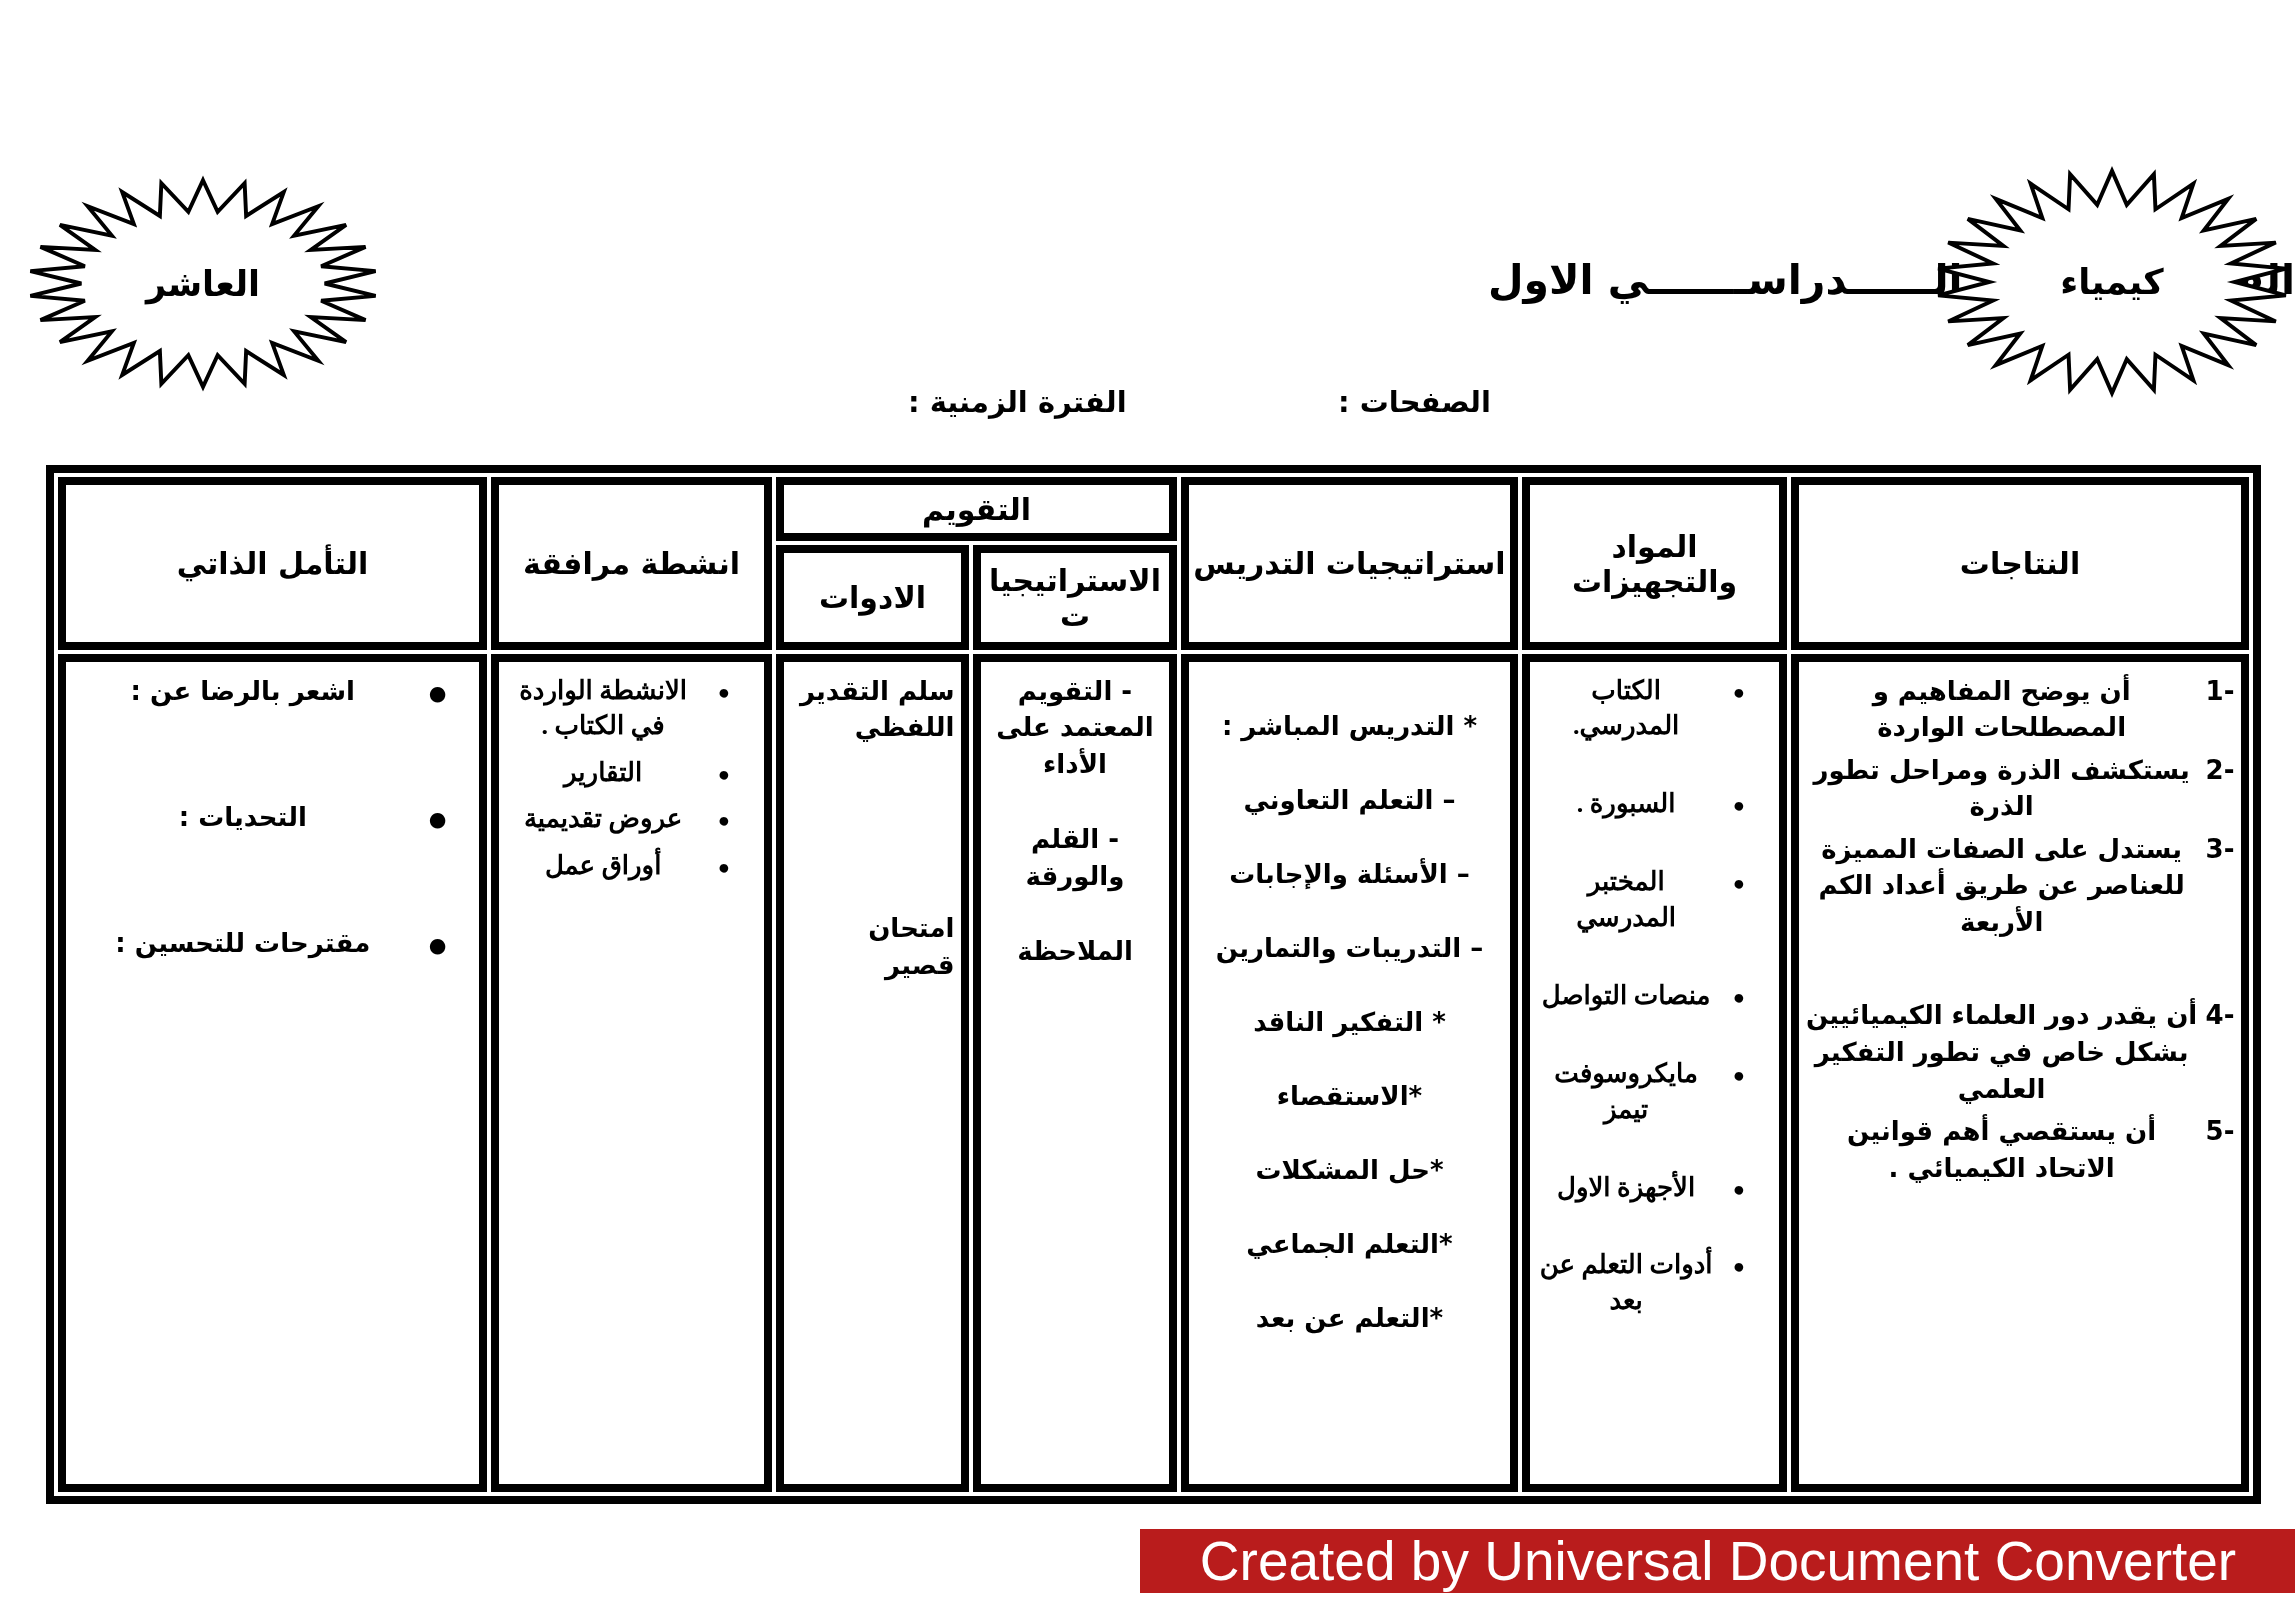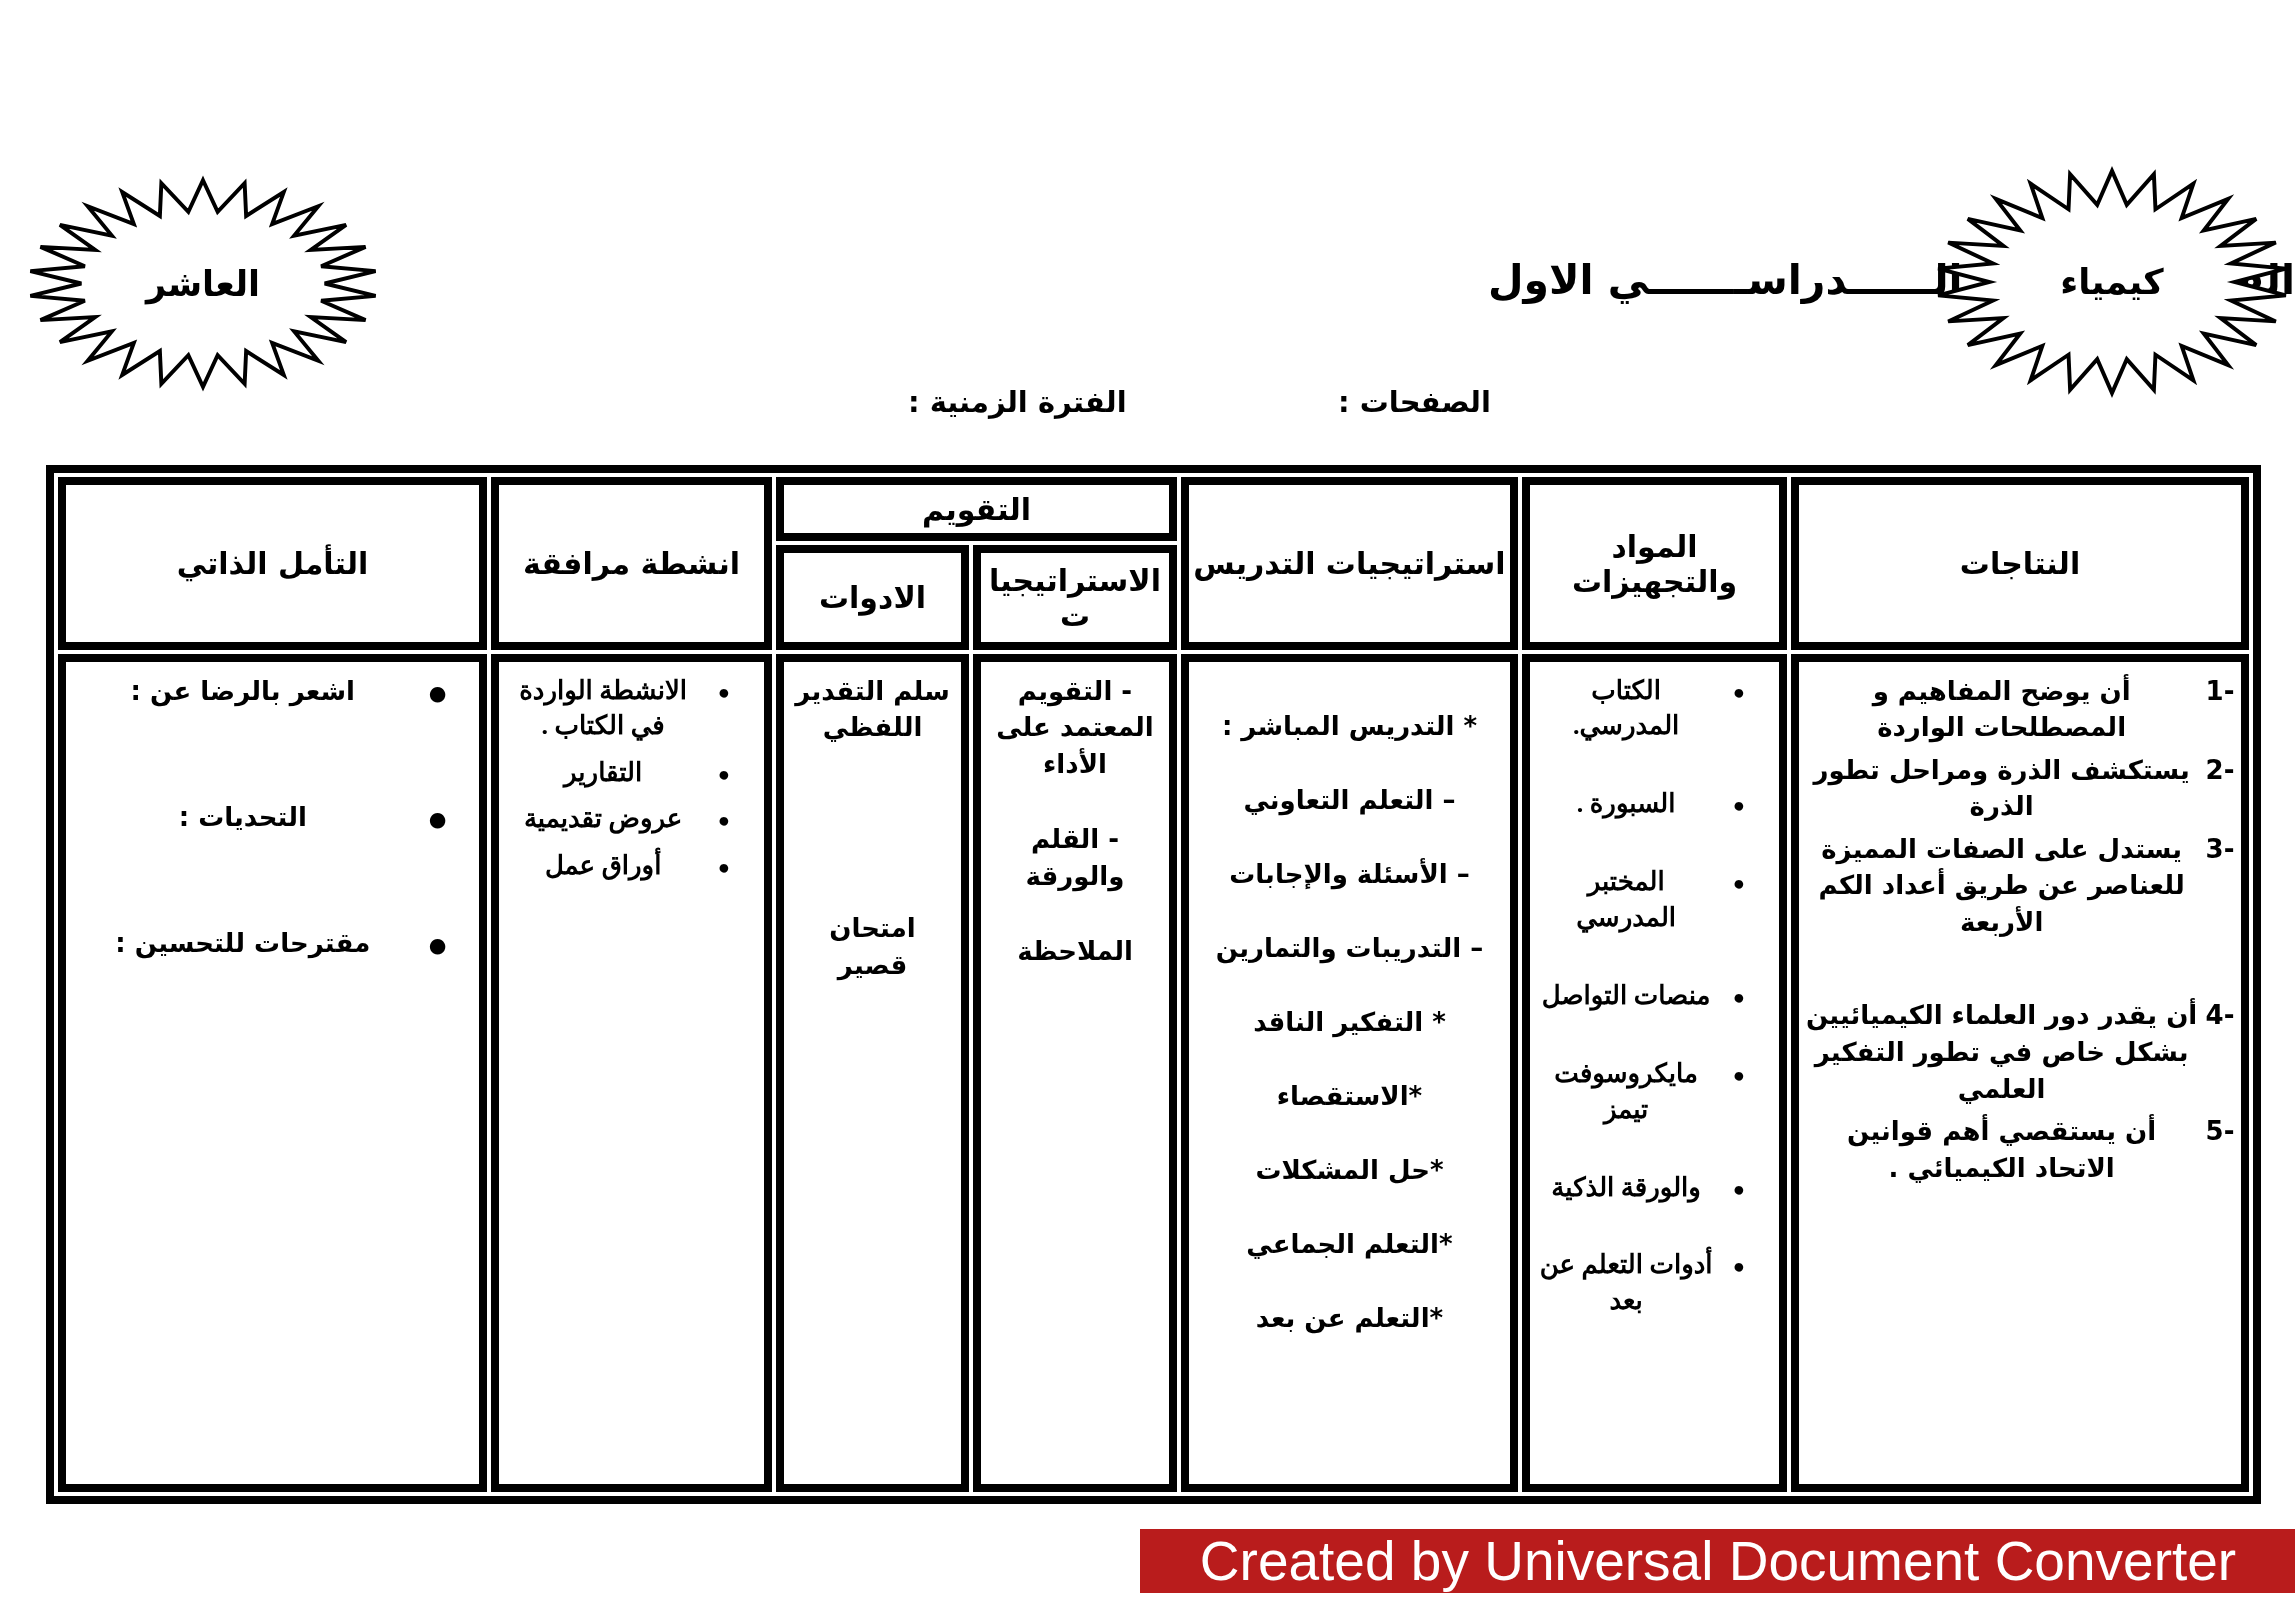--- a/index.html
+++ b/index.html
@@ -39,21 +39,21 @@
 
   .bitem{display:flex;gap:17px;padding-right:27.5px;margin-bottom:42px;line-height:1.38;font-family:Liberation Serif, serif;}
   .bitem.tight{margin-bottom:10.5px;}
   .blt{flex:0 0 auto;}
   .blt::before{content:"●";font-size:0.78em;}
   .btxt{flex:1;text-align:center;}
 
   .titem{text-align:center;line-height:1.62;margin-top:32px;}
 
   .esitem{text-align:center;line-height:1.42;margin-bottom:38px;}
-  .etitem{text-align:center;line-height:1.42;}
+  .etitem{text-align:right;line-height:1.42;}
   .etitem.second{margin-top:164px;}
 
   .ritem{display:flex;gap:15.7px;padding-right:26px;margin-bottom:90px;line-height:1.4;}
   .rtxt{flex:1;text-align:center;}
 
   .watermark{position:absolute;left:1140px;top:1529px;width:1156px;height:64px;
         background:#b91c1c;color:#FFFFFF;font-family:"Liberation Sans",sans-serif;
         font-size:55px;display:flex;align-items:center;justify-content:center;
         white-space:nowrap;font-weight:normal;}
 </style>
@@ -143,21 +143,21 @@
         <div class="bitem">
           <span class="blt"></span>
           <span class="btxt">منصات التواصل</span>
         </div>
         <div class="bitem">
           <span class="blt"></span>
           <span class="btxt">مايكروسوفت تيمز</span>
         </div>
         <div class="bitem">
           <span class="blt"></span>
-          <span class="btxt">والورقة الذكية</span>
+          <span class="btxt">الأجهزة الاول</span>
         </div>
         <div class="bitem">
           <span class="blt"></span>
           <span class="btxt">أدوات التعلم عن بعد</span>
         </div>
       </td>
       <td>
         <div class="titem">* التدريس المباشر :</div>
         <div class="titem">– التعلم التعاوني</div>
         <div class="titem">– الأسئلة والإجابات</div>

